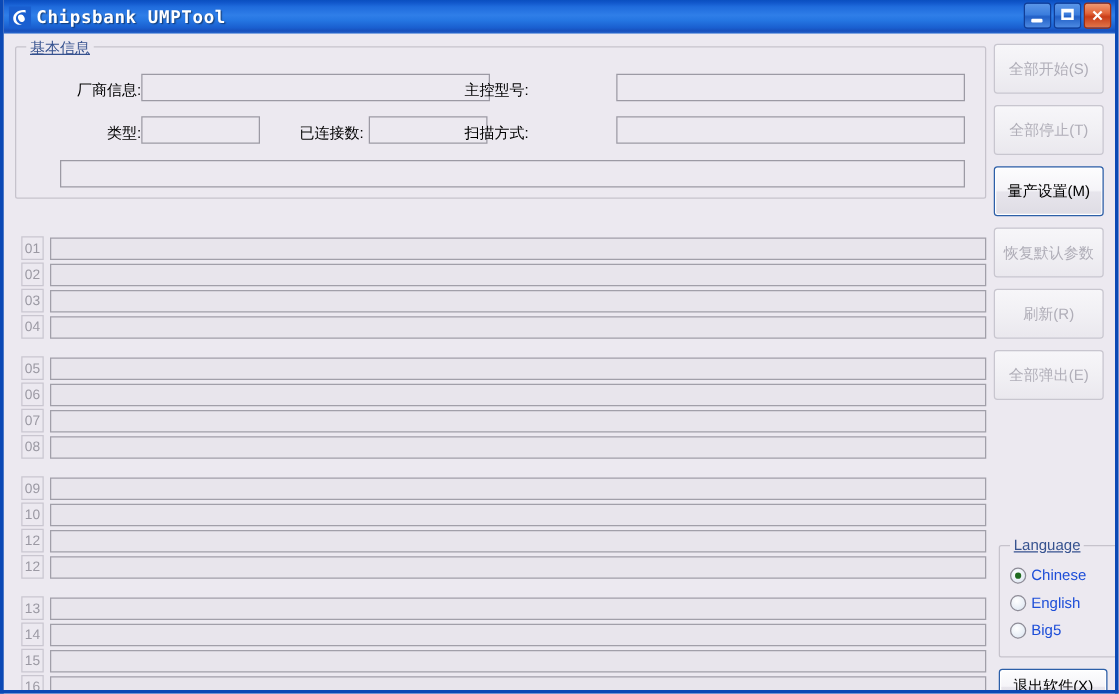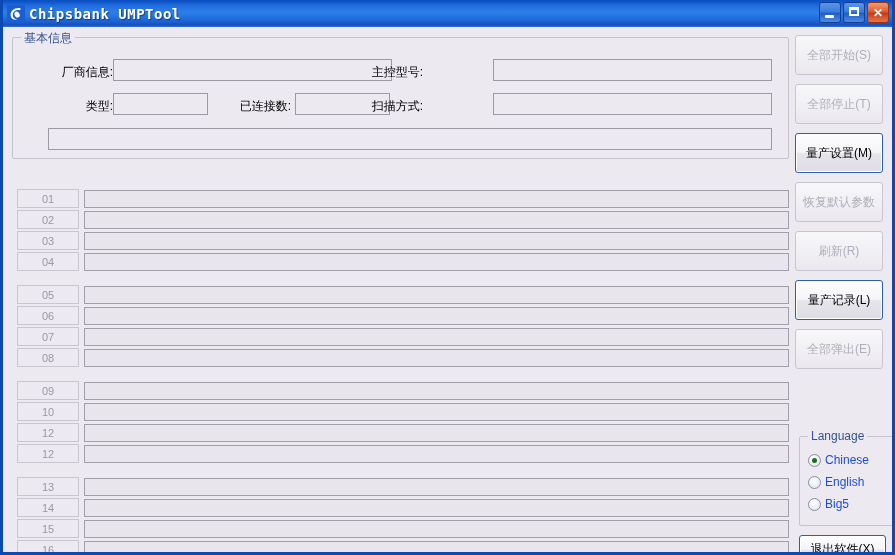--- a/index.html
+++ b/index.html
@@ -118,20 +118,21 @@
   }
   .groupbox > .gb-title {
     position: absolute;
     top: -8px;
     left: 8px;
     background: #ece9f0;
     padding: 0 3px;
     color: #36528f;
     font-size: 12px;
     white-space: nowrap;
+    text-decoration: underline;
   }
 
   #basic-group {
     left: 9px;
     top: 10px;
     width: 775px;
     height: 120px;
   }
 
   .flabel {
@@ -161,21 +162,21 @@
     width: 772px;
   }
   .row {
     position: relative;
     height: 19px;
     margin-bottom: 2px;
     display: flex;
     align-items: center;
   }
   .row-num {
-    width: 62px;
+    width: 18px;
     height: 19px;
     box-sizing: border-box;
     border: 1px solid #c9c6d0;
     background: #ece9f0;
     color: #9b99a3;
     font-size: 11px;
     display: flex;
     align-items: center;
     justify-content: center;
     flex: none;
@@ -468,21 +469,20 @@
           </div>
         </div>
       </div>
 
     <div class="sidebar" id="sidebar-buttons">
         <div class="sbtn disabled">全部开始(S)</div>
         <div class="sbtn disabled">全部停止(T)</div>
         <div class="sbtn focus">量产设置(M)</div>
         <div class="sbtn disabled">恢复默认参数</div>
         <div class="sbtn disabled">刷新(R)</div>
-        <div class="sbtn focus">量产记录(L)</div>
         <div class="sbtn disabled">全部弹出(E)</div>
       </div>
 
     <div class="groupbox" id="lang-group">
       <span class="gb-title">Language</span>
       <div class="radio-row" style="top:16px;">
         <span class="radio on"></span>
         <span>Chinese</span>
       </div>
       <div class="radio-row" style="top:38px;">

